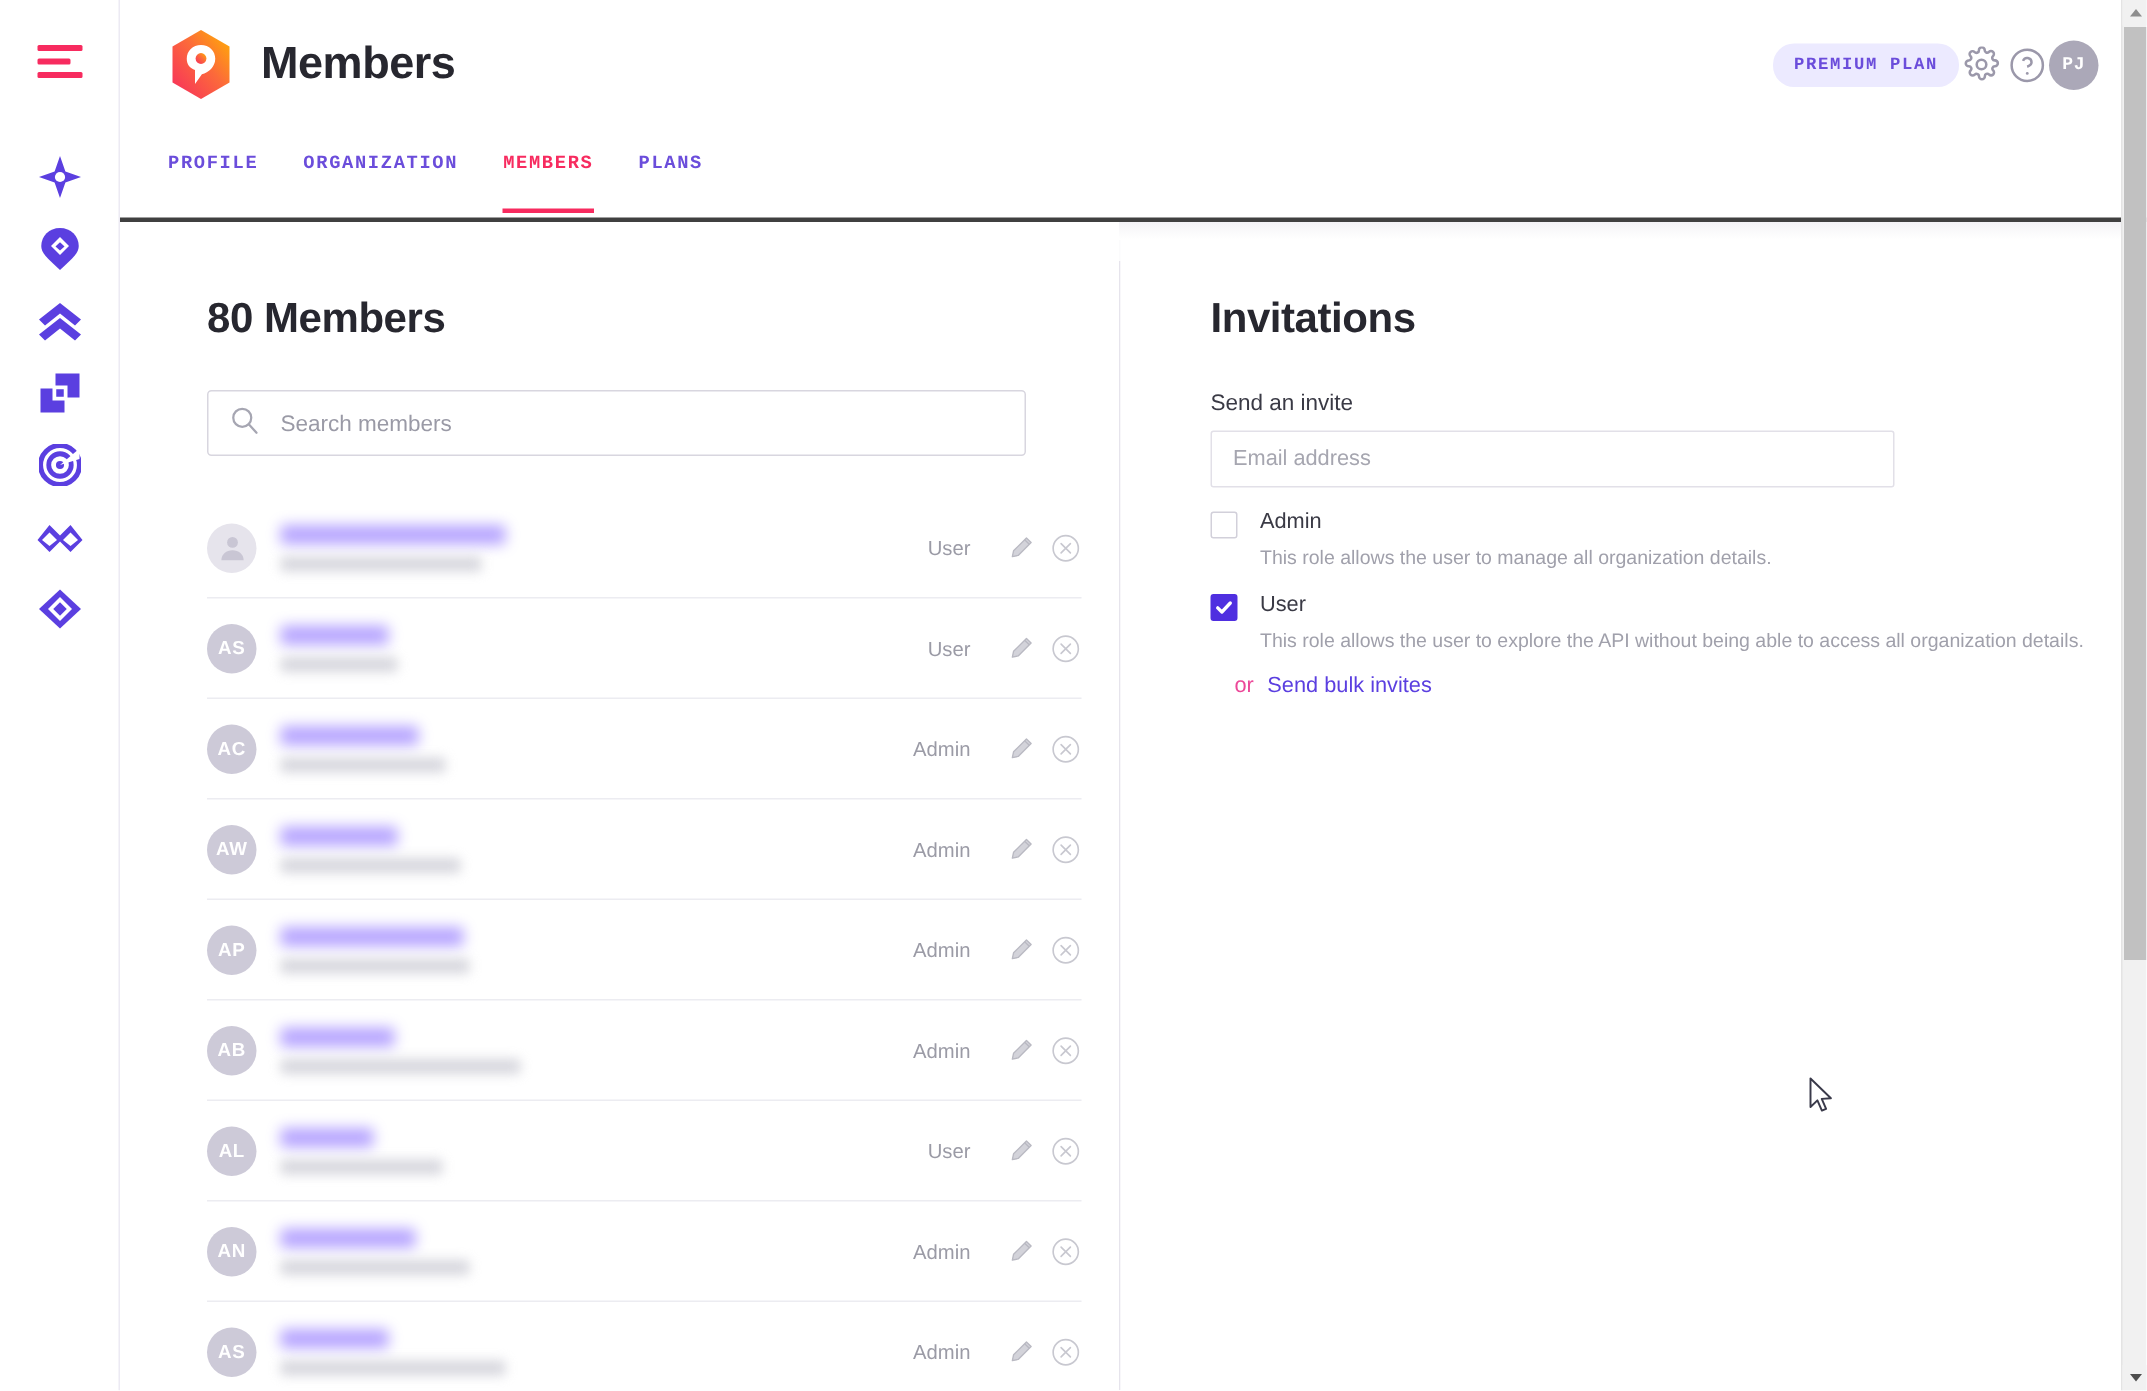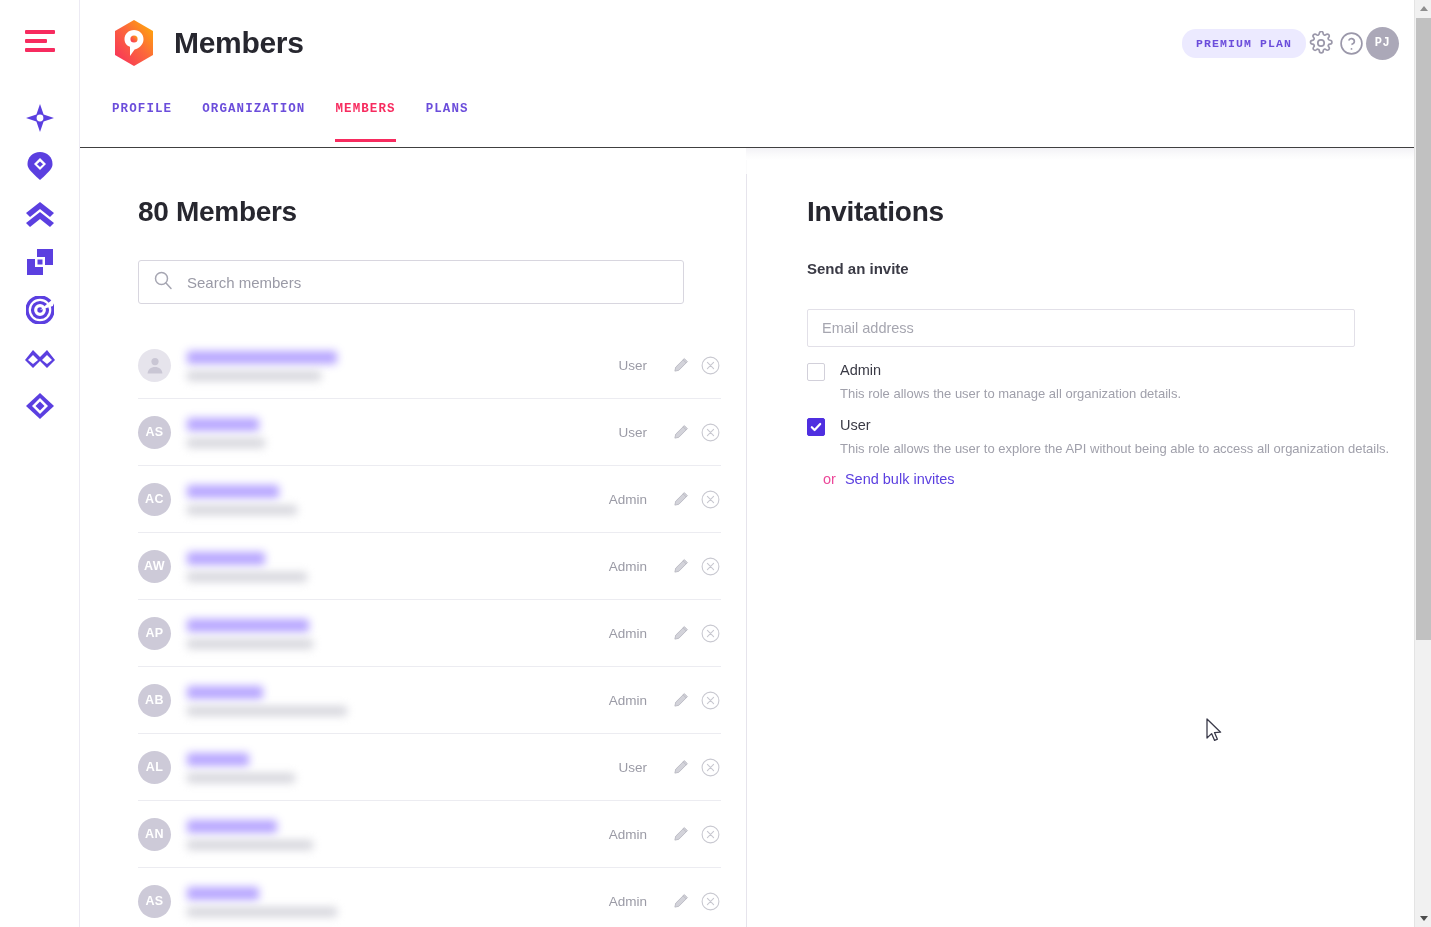--- a/index.html
+++ b/index.html
@@ -115,21 +115,21 @@
   }
 
   
   .tabs-bar {
     height: 62px;
     min-height: 62px;
     display: flex;
     align-items: flex-start;
     padding: 16px 32px 0 32px;
     background: #ffffff;
-    border-bottom: 1px solid #404040;
+    border-bottom: 3px solid #404040;
     position: relative;
     z-index: 2;
   }
   .tab {
     font-family: "Liberation Mono", "DejaVu Sans Mono", monospace;
     font-size: 12.5px;
     font-weight: bold;
     letter-spacing: 1.1px;
     color: #6b4ddb;
     padding: 0 0 26px 0;
@@ -258,26 +258,26 @@
   .row-action {
     width: 22px; height: 22px;
     display: flex; align-items: center; justify-content: center;
     cursor: pointer;
     margin-left: 8px;
   }
 
   
   .sub-label {
     font-size: 15px;
-    font-weight: bold;
+    font-weight: normal;
     color: #3a3a45;
-    margin-bottom: 32px;
+    margin-bottom: 10px;
   }
   .text-field {
-    width: 548px;
+    width: 456px;
     height: 38px;
     border: 1px solid #e2e0e8;
     border-radius: 2px;
     padding: 0 14px;
     font-size: 14.5px;
     color: #44444f;
     outline: none;
     display: block;
     margin-bottom: 7px;
     font-family: "Liberation Sans", sans-serif;

